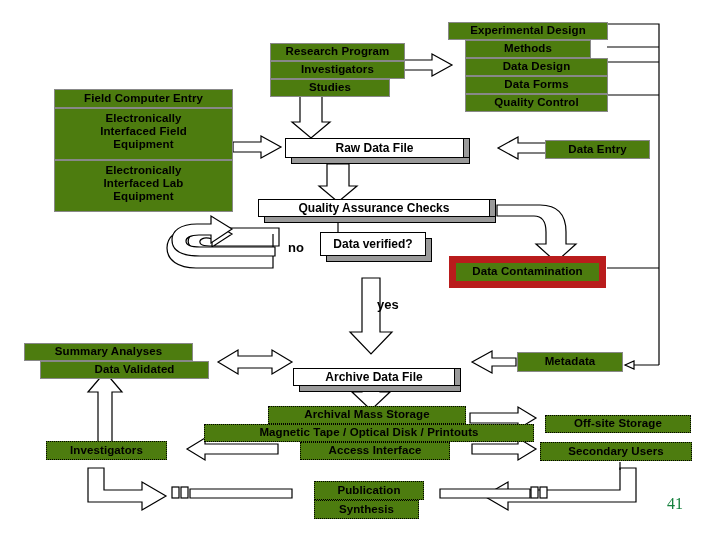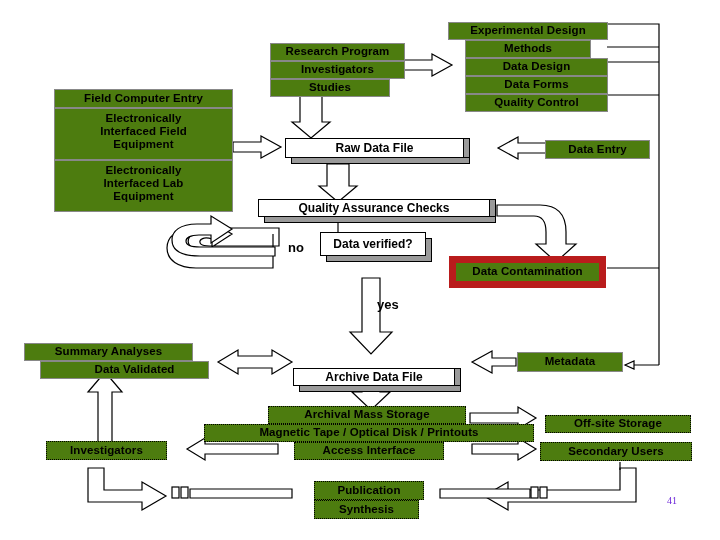--- a/index.html
+++ b/index.html
@@ -58,22 +58,22 @@
   }
   .decision .body{
     position:absolute;left:0;top:0;right:6px;bottom:6px;
     background:#ffffff;border:1px solid #000;
     display:flex;align-items:center;justify-content:center;
     font-weight:bold;font-size:12px;
   }
 
   
   .lbl{position:absolute;font-weight:bold;font-size:13px;color:#000;}
-  .pageno{position:absolute;font-size:10px;font-weight:normal;
-          font-family:"Liberation Serif", serif;color:#6d28d9;}
+  .pageno{position:absolute;font-size:16px;font-weight:normal;
+          font-family:"Liberation Serif", serif;color:#15803d;}
 
   
   svg.arrows{position:absolute;left:0;top:0;width:720px;height:540px;
              pointer-events:none;}
   svg.arrows path, svg.arrows line, svg.arrows polyline{
     fill:#ffffff;stroke:#000000;stroke-width:1.2;
     stroke-linejoin:miter;stroke-linecap:butt;
   }
   svg.arrows .thin{fill:none;stroke:#000;stroke-width:1.2;}
 </style>
@@ -213,21 +213,21 @@
   <div class="file" style="left:293px;top:368px;width:168px;height:24px;">
     <div class="shadow"></div>
     <div class="side"></div>
     <div class="body">Archive Data File</div>
   </div>
 
   <div class="box" style="left:517px;top:352px;width:106px;height:20px;">Metadata</div>
 
   <div class="box dotted" style="left:268px;top:406px;width:198px;height:18px;">Archival Mass Storage</div>
   <div class="box dotted" style="left:204px;top:424px;width:330px;height:18px;">Magnetic Tape / Optical Disk / Printouts</div>
-  <div class="box dotted" style="left:294px;top:442px;width:150px;height:18px;">Access Interface</div>
+  <div class="box dotted" style="left:300px;top:442px;width:150px;height:18px;">Access Interface</div>
 
   <div class="box dotted" style="left:545px;top:415px;width:146px;height:18px;">Off-site Storage</div>
   <div class="box dotted" style="left:540px;top:442px;width:152px;height:19px;">Secondary Users</div>
 
   <div class="box dotted" style="left:46px;top:441px;width:121px;height:19px;">Investigators</div>
 
   <div class="box dotted" style="left:314px;top:481px;width:110px;height:19px;">Publication</div>
   <div class="box dotted" style="left:314px;top:500px;width:105px;height:19px;">Synthesis</div>
 
   <div class="pageno" style="left:667px;top:495px;">41</div>

